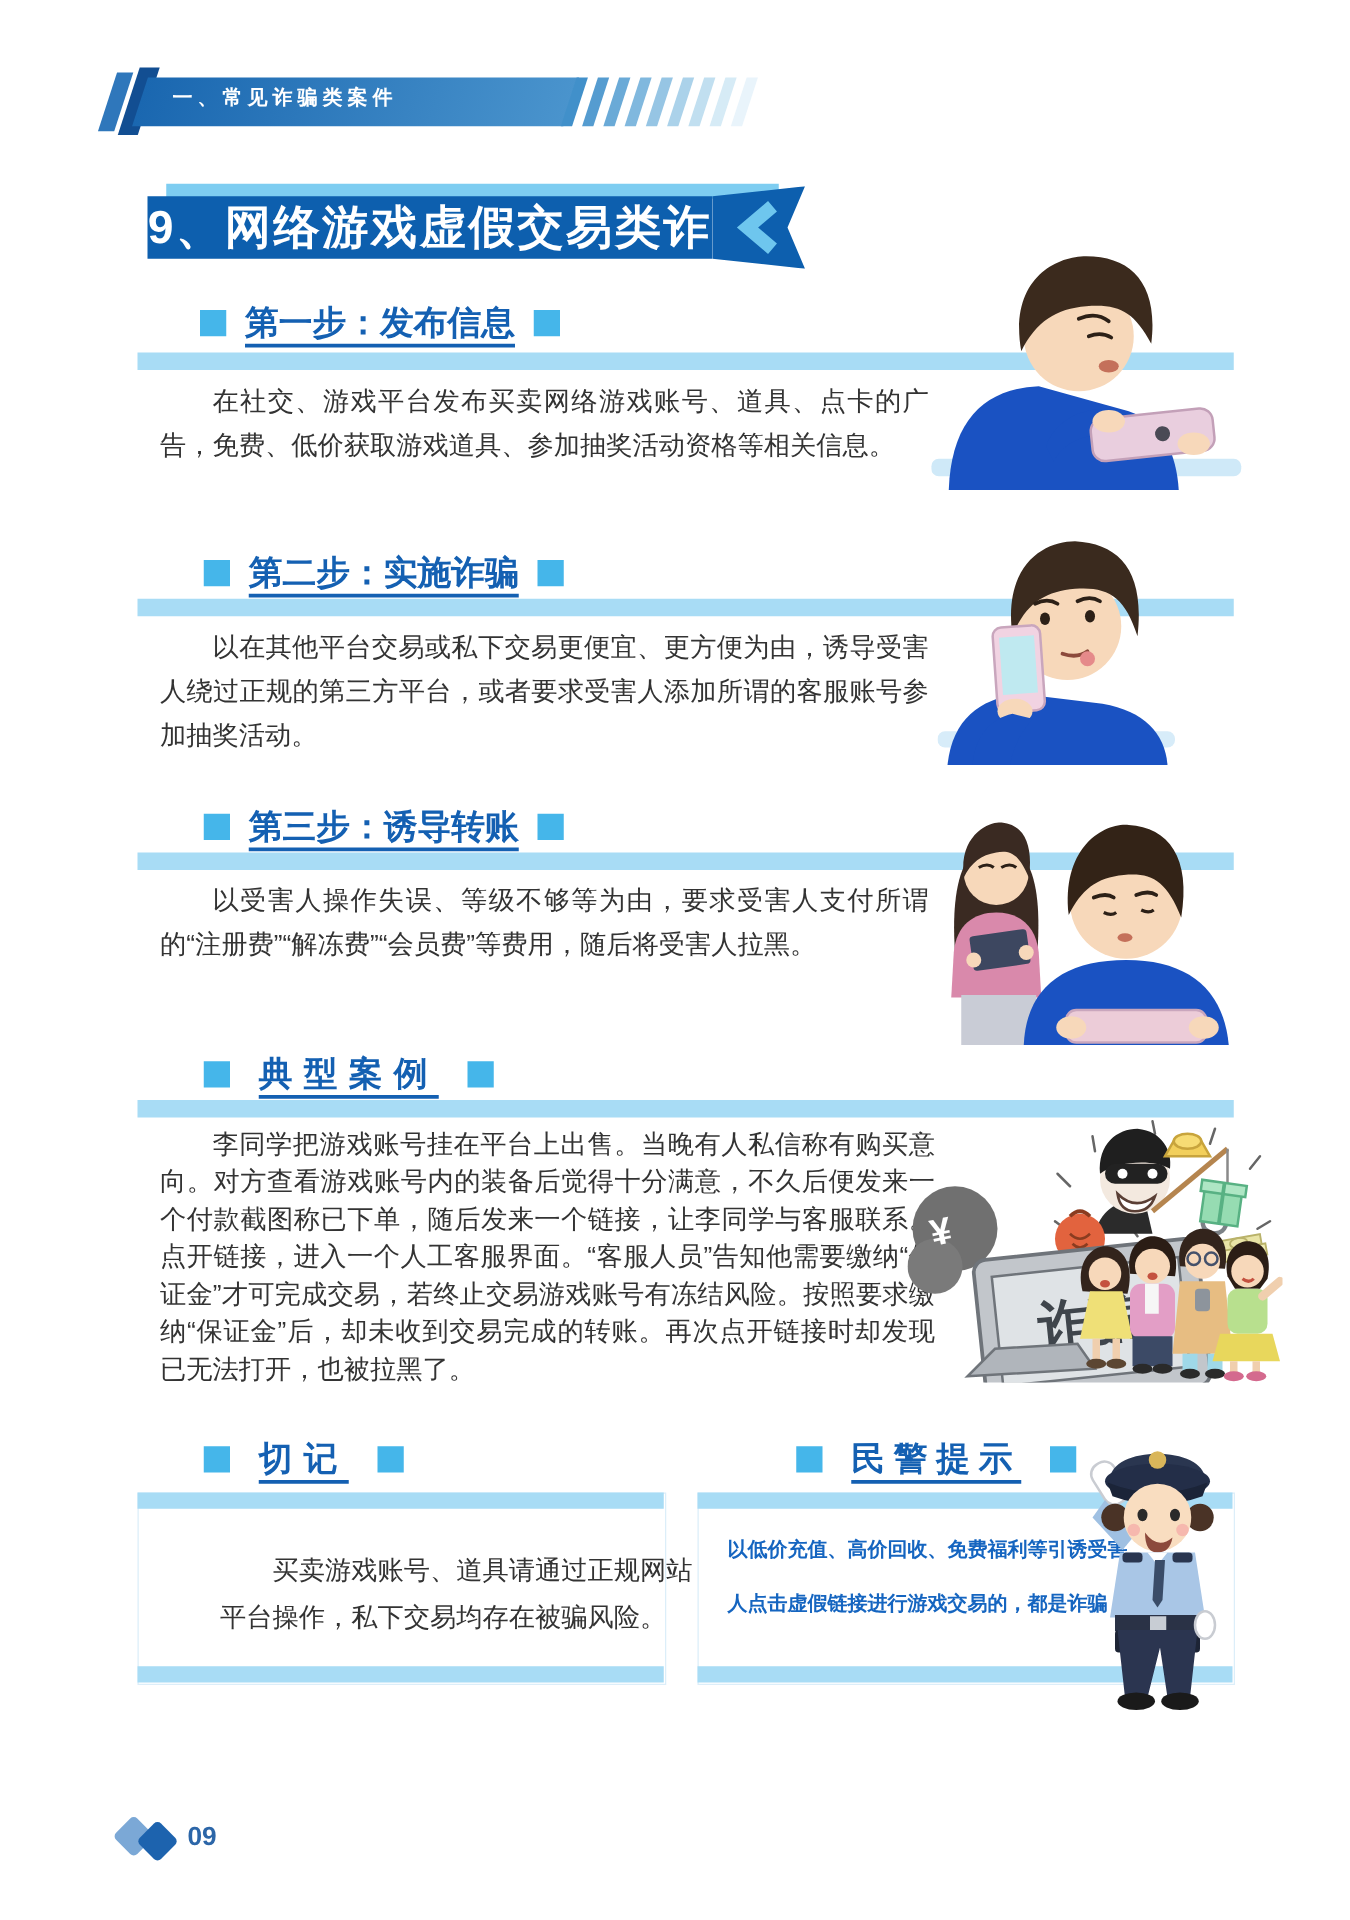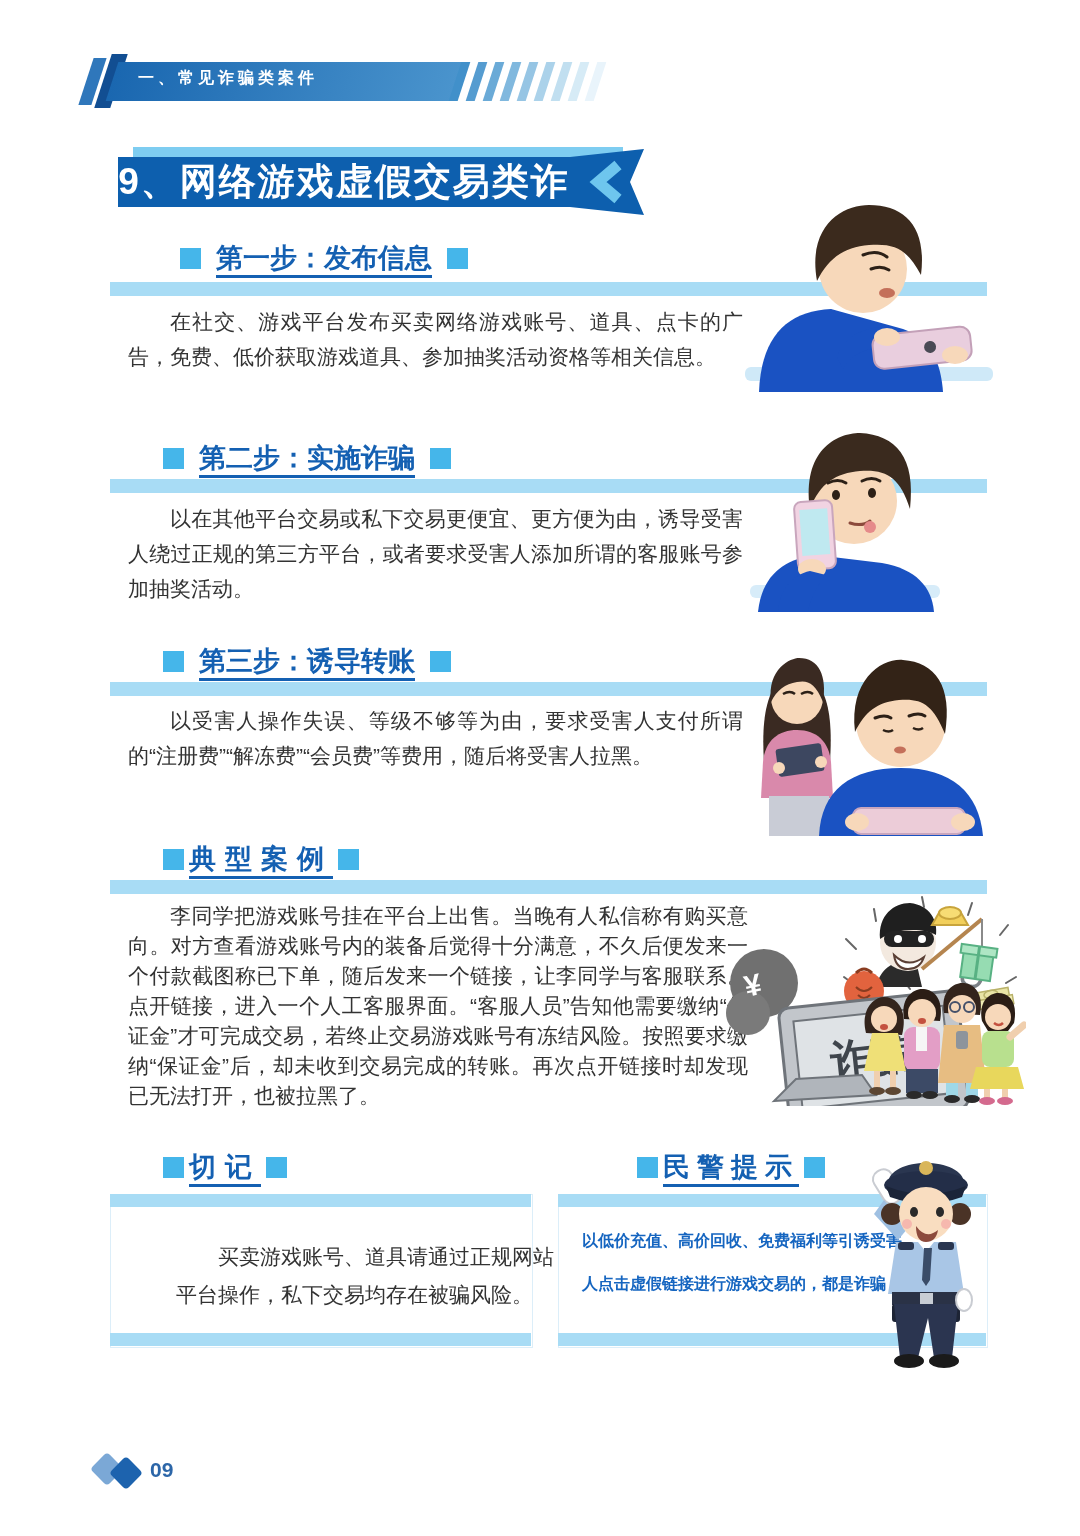--- a/index.html
+++ b/index.html
@@ -27,21 +27,21 @@
   .banner{position:absolute;left:118px;top:157px;width:452px;height:50px;background:#0d5fae;
           color:#fff;font-size:37px;font-weight:bold;letter-spacing:2px;
           text-align:center;line-height:50px;}
   .ribbon{position:absolute;left:570px;top:149px;}
 
   
   .sec-head{position:absolute;display:flex;align-items:center;gap:15px;}
   .sec-head .sq{width:21px;height:21px;background:#45b6ea;flex:none;}
   .sec-head .lbl{font-size:27px;font-weight:bold;color:#1460b2;white-space:nowrap;
                  text-decoration:underline;text-decoration-thickness:2.5px;text-underline-offset:8px;}
-  .sec-head.tight{gap:5px;align-items:center;}
+  .sec-head.tight{gap:23px;align-items:center;}
   .sec-head.tight .lbl{letter-spacing:9px;}
 
   .bar{position:absolute;height:14px;background:#a8dcf5;}
 
   .para{position:absolute;font-size:21px;line-height:35px;color:#333;
         text-indent:2em;text-align:justify;}
   .para.case{font-size:21px;line-height:30px;}
 
   
   .frame{position:absolute;border:1px solid #dceef9;}
@@ -75,21 +75,21 @@
       <i></i>
   </div>
 
   <div class="banner-topbar"></div>
   <div class="banner">9、网络游戏虚假交易类诈骗</div>
   <svg class="ribbon" width="74" height="66" viewBox="0 0 74 66">
     <polygon points="0,8 74,0 60,33 74,66 0,58" fill="#0d5fae"></polygon>
     <polyline points="48,16 28,33 48,50" stroke="#6ec6ee" stroke-width="11" fill="none"></polyline>
   </svg>
 
-  <div class="sec-head" style="left:180px;top:240px;">
+  <div class="sec-head" style="left:160px;top:240px;">
     <span class="sq"></span>
     <span class="lbl">第一步：发布信息</span>
     <span class="sq"></span>
   </div>
   <div class="bar" style="left:110px;top:282px;width:877px;"></div>
   <div class="para" style="left:128px;top:304px;width:615px;">在社交、游戏平台发布买卖网络游戏账号、道具、点卡的广告，免费、低价获取游戏道具、参加抽奖活动资格等相关信息。</div>
 
   <svg class="illu" style="left:745px;top:197px;z-index:2;" width="265" height="195" viewBox="0 0 265 195">
     <rect x="0" y="170" width="248" height="14" rx="6" fill="#cfe9f8"></rect>
     <path d="M14,195 C16,140 42,114 86,112 L158,132 C186,142 196,166 198,195 Z" fill="#1a52c2"></path>

